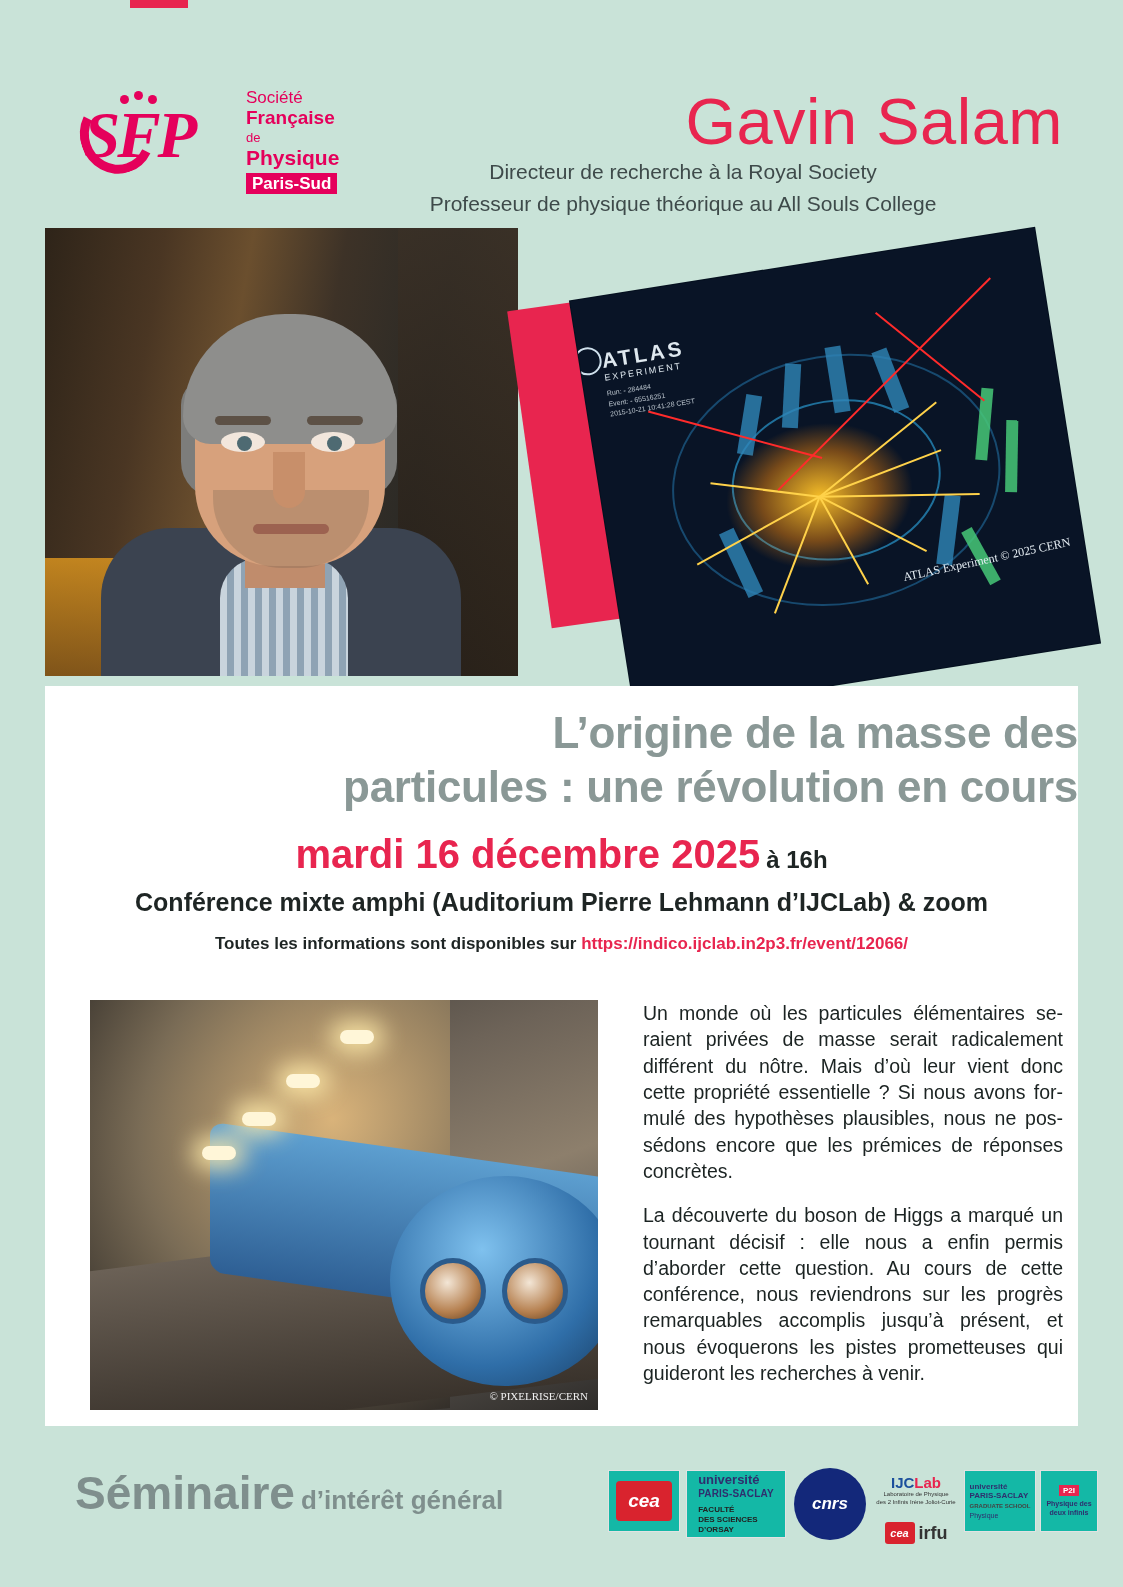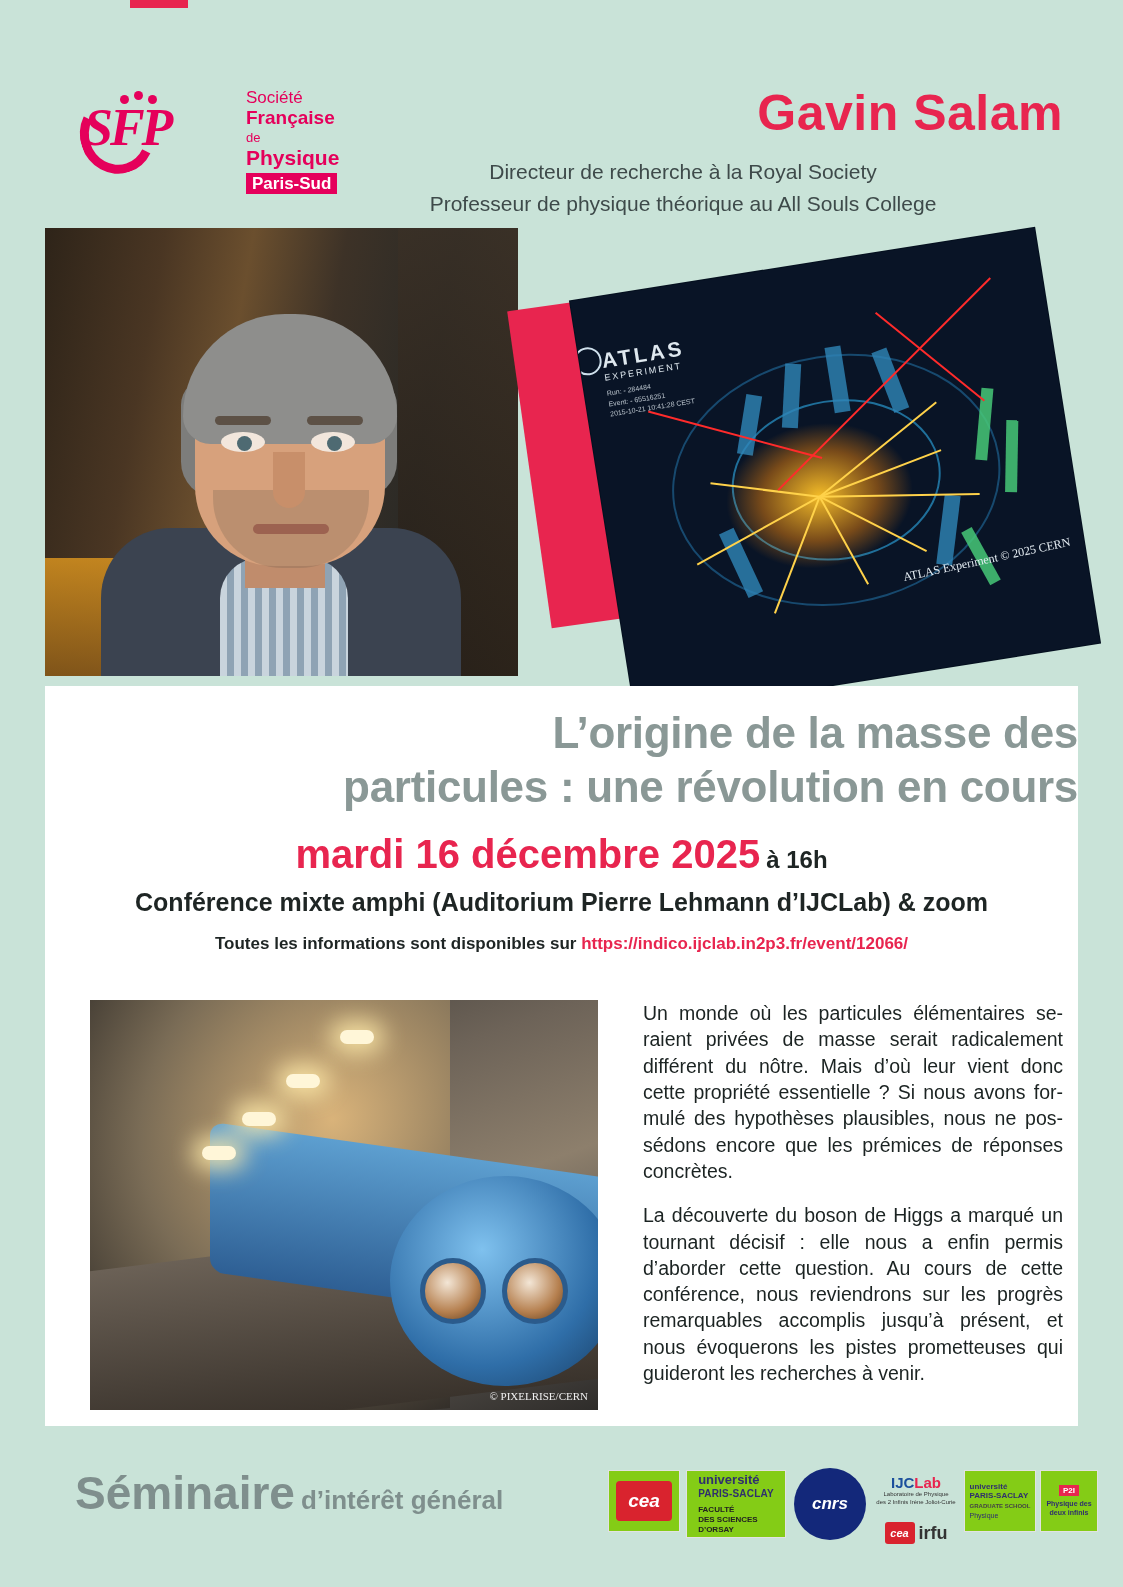--- a/index.html
+++ b/index.html
@@ -20,21 +20,21 @@
   .sfp-logo {
     position:absolute; left:78px; top:78px; width:270px; height:115px;
   }
   .sfp-mark {
     position:absolute; left:0; top:6px; width:170px; height:100px;
   }
   .sfp-mark .sfp-text {
     position:absolute; left:6px; top:14px;
     font-family:"Liberation Serif", serif;
     font-style:italic; font-weight:bold;
-    font-size:52px; color:#e5005b; letter-spacing:-3px;
+    font-size:65px; color:#e5005b; letter-spacing:-3px;
   }
   .sfp-mark .arc {
     position:absolute; left:2px; top:12px; width:74px; height:78px;
     border:9px solid #e5005b; border-radius:50%;
     border-right-color:transparent; border-top-color:transparent;
     transform:rotate(-18deg);
   }
   .sfp-dots { position:absolute; left:42px; top:6px; }
   .sfp-dots i {
     display:inline-block; width:9px; height:9px; border-radius:50%;
@@ -49,21 +49,21 @@
   .sfp-words .w2 { font-size:19px; font-weight:bold; }
   .sfp-words .w3 { font-size:13px; display:inline-block; }
   .sfp-words .w4 { font-size:21px; font-weight:bold; display:inline-block; }
   .sfp-words .w5 {
     display:inline-block; margin-top:3px; background:#e5005b; color:#fff;
     font-weight:bold; font-size:17px; padding:1px 6px;
   }
 
   .speaker-name {
     position:absolute; right:60px; top:84px;
-    font-size:50px; font-weight:bold; color:#e8254f;
+    font-size:65px; font-weight:normal; color:#e8254f;
     letter-spacing:0.5px; text-align:right; width:640px;
   }
   .speaker-role1, .speaker-role2 {
     position:absolute; right:60px; text-align:center; width:760px;
     font-size:21px; color:#3e4a4a;
   }
   .speaker-role1 { top:160px; }
   .speaker-role2 { top:192px; }
 
   
@@ -273,21 +273,21 @@
   
   .seminaire {
     position:absolute; left:75px; top:1466px;
     color:#7f8f8d;
   }
   .seminaire .s1 { font-size:46px; font-weight:bold; }
   .seminaire .s2 { font-size:26px; font-weight:bold; margin-left:6px; }
 
   .logos { position:absolute; left:608px; top:1462px; width:470px; height:88px; }
   .logo-box {
-    position:absolute; background:#84cc16; border:1px solid #e2e2e2;
+    position:absolute; background:#14b8a6; border:1px solid #e2e2e2;
     display:flex; align-items:center; justify-content:center;
     font-size:9px; color:#333; text-align:center; line-height:1.15;
   }
   .lg-cea { left:0; top:8px; width:72px; height:62px; }
   .cea-mark {
     width:56px; height:40px; background:#d9232e; color:#fff;
     border-radius:4px; display:flex; align-items:center; justify-content:center;
     font-style:italic; font-weight:bold; font-size:19px;
   }
   .lg-ups { left:78px; top:8px; width:100px; height:68px; padding:4px; }

